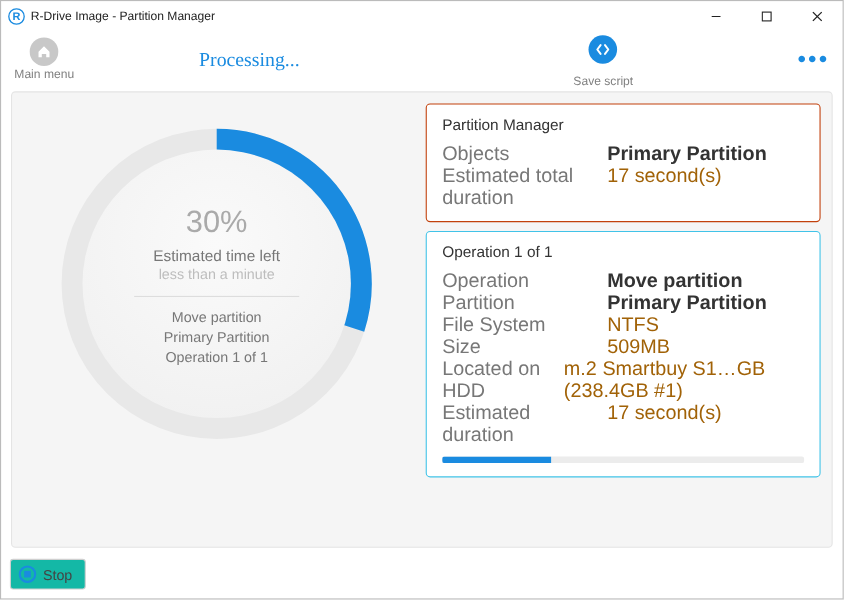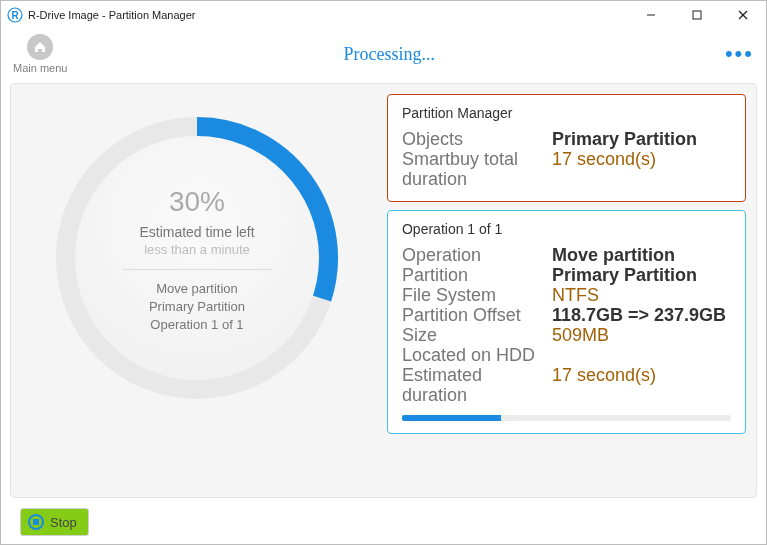--- a/index.html
+++ b/index.html
@@ -30,21 +30,21 @@
   .card { background: #fff; border: 1px solid #c2410c; border-radius: 4px; padding: 10px 14px 12px 14px; }
   .card.active { border: 1.5px solid #41c3e8; }
   .card h3 { font-size: 14px; color: #333; margin-bottom: 8px; font-weight: 400;}
   .row { display: flex; font-size: 18px; line-height: 20px; }
   .row .k { width: 150px; color: #777; }
   .row .v { color: #a16207; }
   .row .v.strong { font-weight: 700; color: #333;}
   .progbar { height: 6px; background: #ececec; border-radius: 2px; margin-top: 10px; overflow: hidden; }
   .progbar .fill { height: 100%; background: #1a8be0; width: 30%; }
   .bottom { position: absolute; left: 9px; bottom: 9px; }
-  .stopbtn { display: flex; align-items: center; gap: 6px; border: 1px solid #cfcfcf; background: #84cc16; border-radius: 3px; padding: 5px 11px 5px 7px; font-size: 13px; color: #444; cursor: pointer; margin-left: 11px; }
+  .stopbtn { display: flex; align-items: center; gap: 6px; border: 1px solid #cfcfcf; background: #14b8a6; border-radius: 3px; padding: 5px 11px 5px 7px; font-size: 13px; color: #444; cursor: pointer; }
   .stopbtn .sq { width: 16px; height: 16px; border-radius: 50%; border: 2px solid #1a8be0; display: flex; align-items: center; justify-content: center; }
   .stopbtn .sq .ins { width: 6px; height: 6px; background: #1a8be0; }
 </style>
 </head>
 <body>
 
 <div class="titlebar">
   <span class="appicon">
     <svg width="16" height="16" viewBox="0 0 16 16">
         <circle cx="8" cy="8" r="7" fill="none" stroke="#1a8be0" stroke-width="1.2"></circle>
@@ -75,20 +75,28 @@
 <div class="toolbar">
   <div class="toolbtn">
     <div class="iconcircle">
       <svg width="14" height="14" viewBox="0 0 14 14">
           <path d="M2 7 L7 2 L12 7 L12 12 L9 12 L9 9 L5 9 L5 12 L2 12 Z" fill="#fff"></path>
         </svg>
     </div>
     <span class="label">Main menu</span>
   </div>
   <div class="titlecenter">Processing...</div>
+  <div class="toolbtn right">
+    <div class="iconcircle">
+      <svg width="14" height="14" viewBox="0 0 14 14">
+          <path d="M5 3 L2 7 L5 11 M9 3 L12 7 L9 11" fill="none" stroke="#fff" stroke-width="1.8" stroke-linecap="round" stroke-linejoin="round"></path>
+        </svg>
+    </div>
+    <span class="label">Save script</span>
+  </div>
   <div class="toolbtn dots">
     <span>•••</span>
   </div>
 </div>
 
 <div class="content">
   <div class="left">
     <div class="gauge">
       <svg width="320" height="320" viewBox="0 0 320 320">
         <circle cx="160" cy="160" r="130" fill="none" stroke="#e8e8e8" stroke-width="22"></circle>
@@ -108,48 +116,45 @@
     </div>
   </div>
   <div class="right">
     <div class="card">
       <h3>Partition Manager</h3>
       <div class="row">
         <span class="k">Objects</span>
         <span class="v strong">Primary Partition</span>
       </div>
       <div class="row">
-        <span class="k">Smartbuy total duration</span>
+        <span class="k">Estimated total duration</span>
         <span class="v">17 second(s)</span>
       </div>
     </div>
     <div class="card active">
       <h3>Operation 1 of 1</h3>
       <div class="row">
           <span class="k">Operation</span>
           <span class="v strong">Move partition</span>
         </div>
       <div class="row">
           <span class="k">Partition</span>
           <span class="v strong">Primary Partition</span>
         </div>
       <div class="row">
           <span class="k">File System</span>
           <span class="v">NTFS</span>
         </div>
       <div class="row">
-          <span class="k">Partition Offset</span>
-          <span class="v strong">118.7GB =&gt; 237.9GB</span>
-        </div>
-      <div class="row">
           <span class="k">Size</span>
           <span class="v">509MB</span>
         </div>
       <div class="row">
           <span class="k">Located on HDD</span>
+          <span class="v">m.2 Smartbuy S1…GB (238.4GB #1)</span>
         </div>
       <div class="row">
           <span class="k">Estimated duration</span>
           <span class="v">17 second(s)</span>
         </div>
       <div class="progbar">
         <div class="fill" id="progfill" style="width: 30%;"></div>
       </div>
     </div>
   </div>

